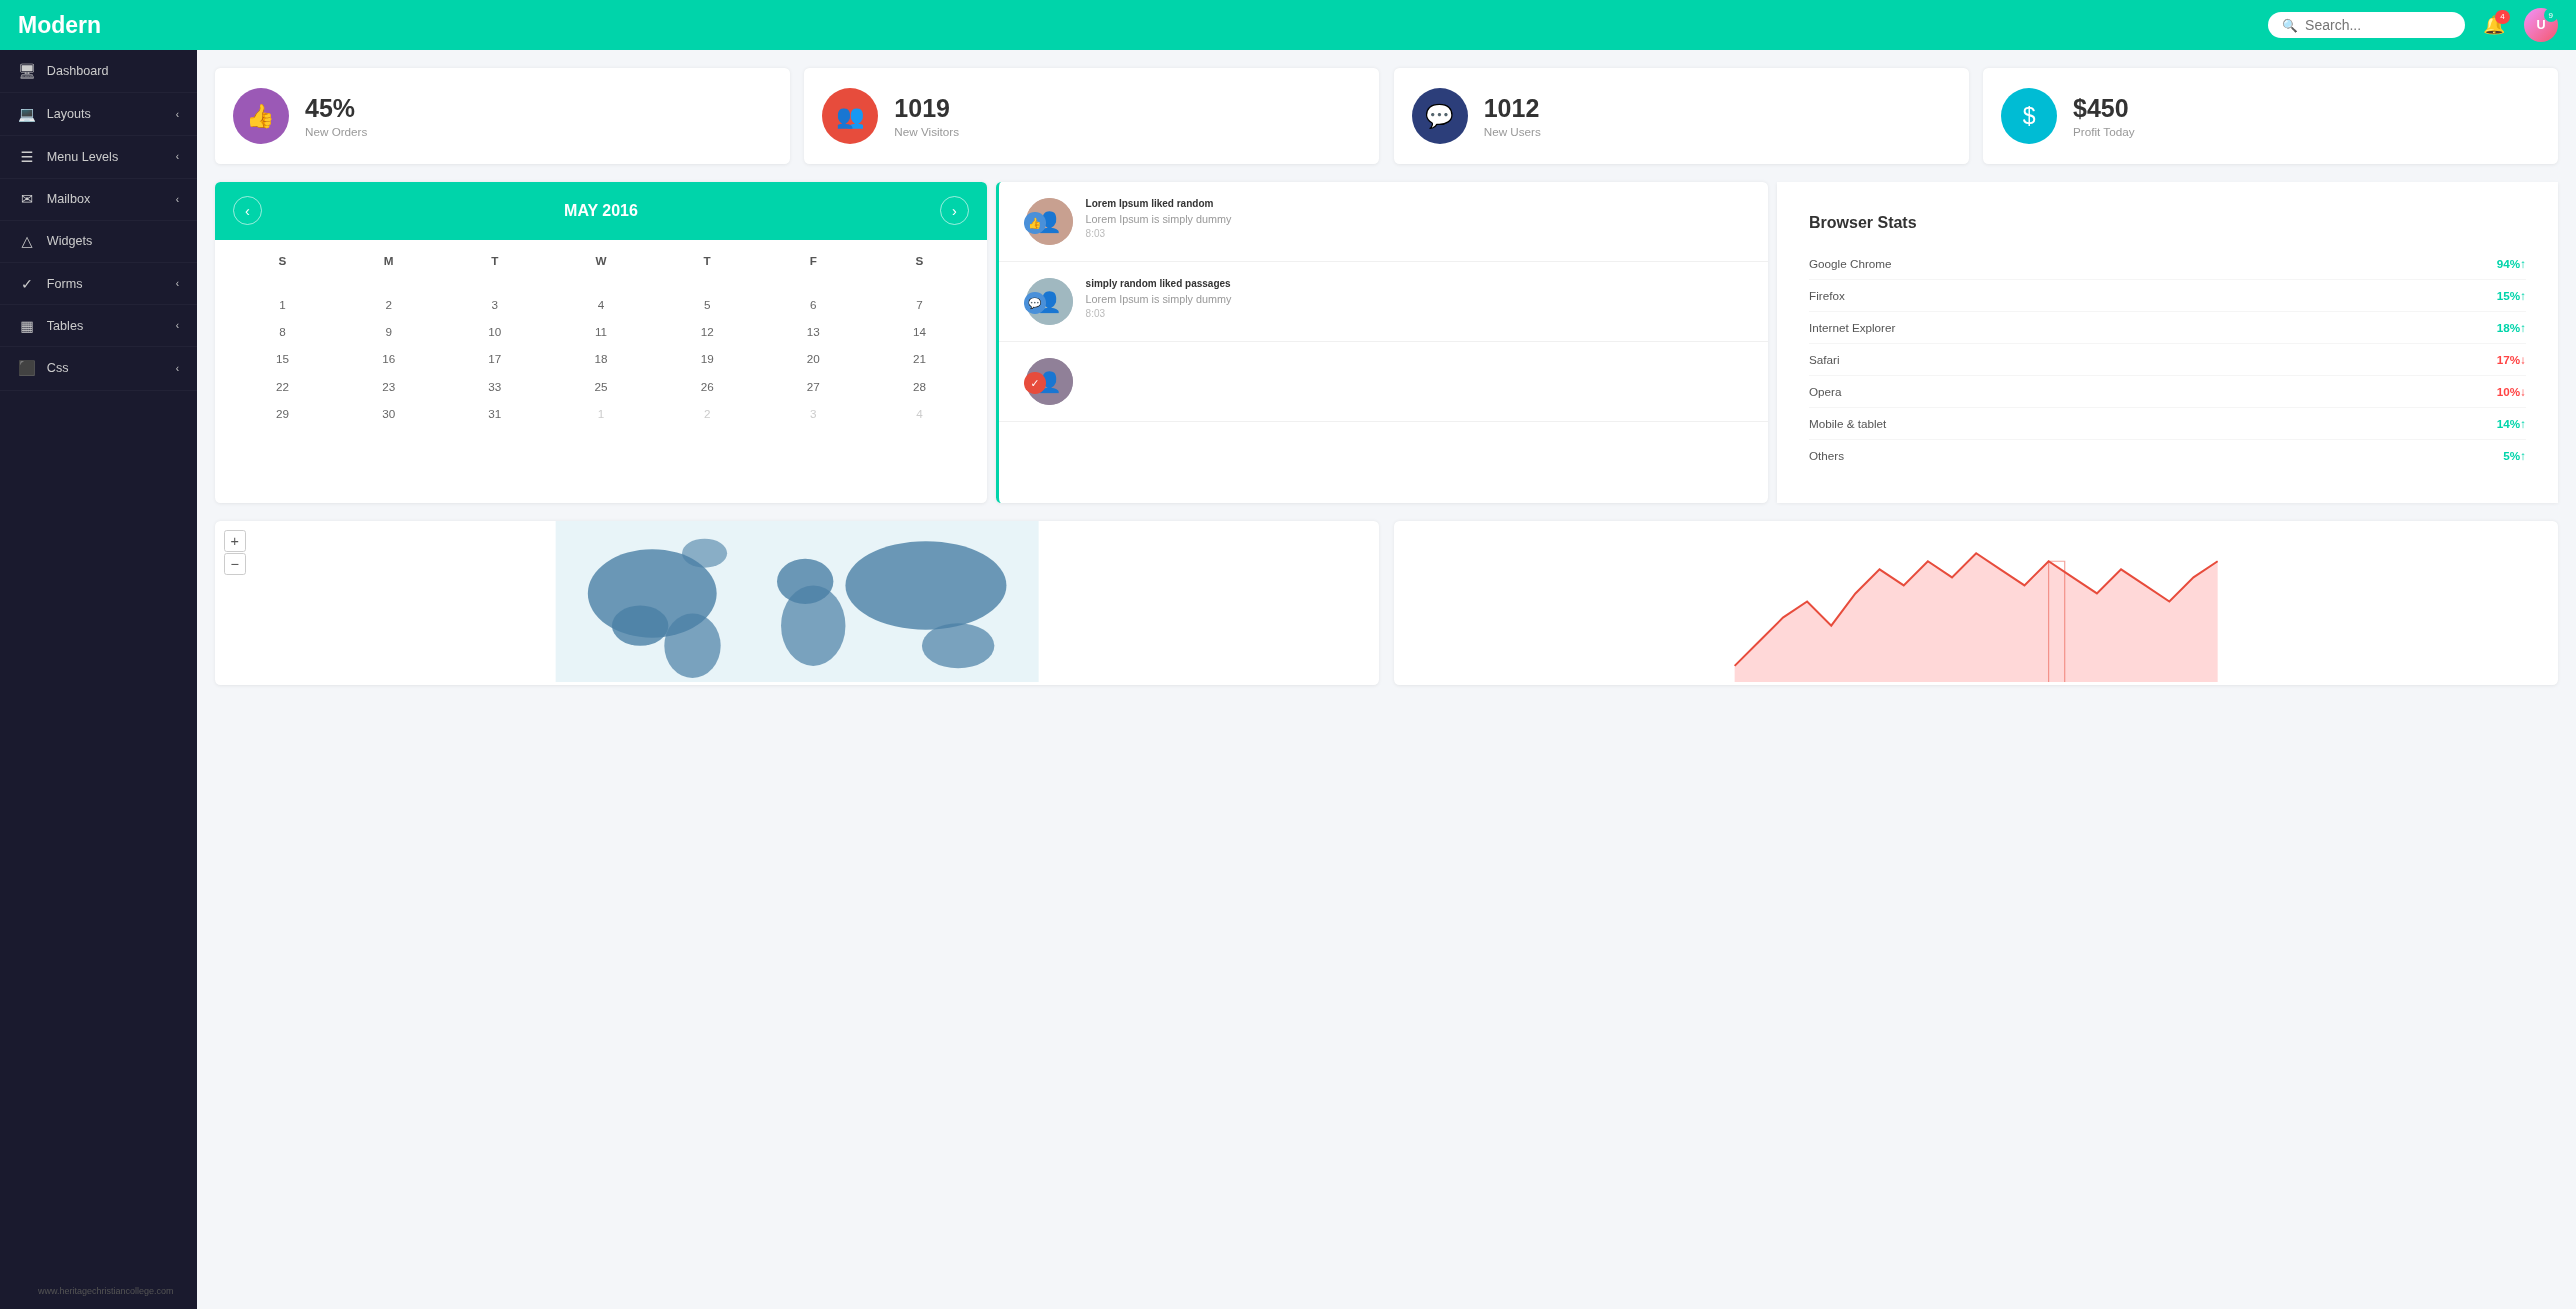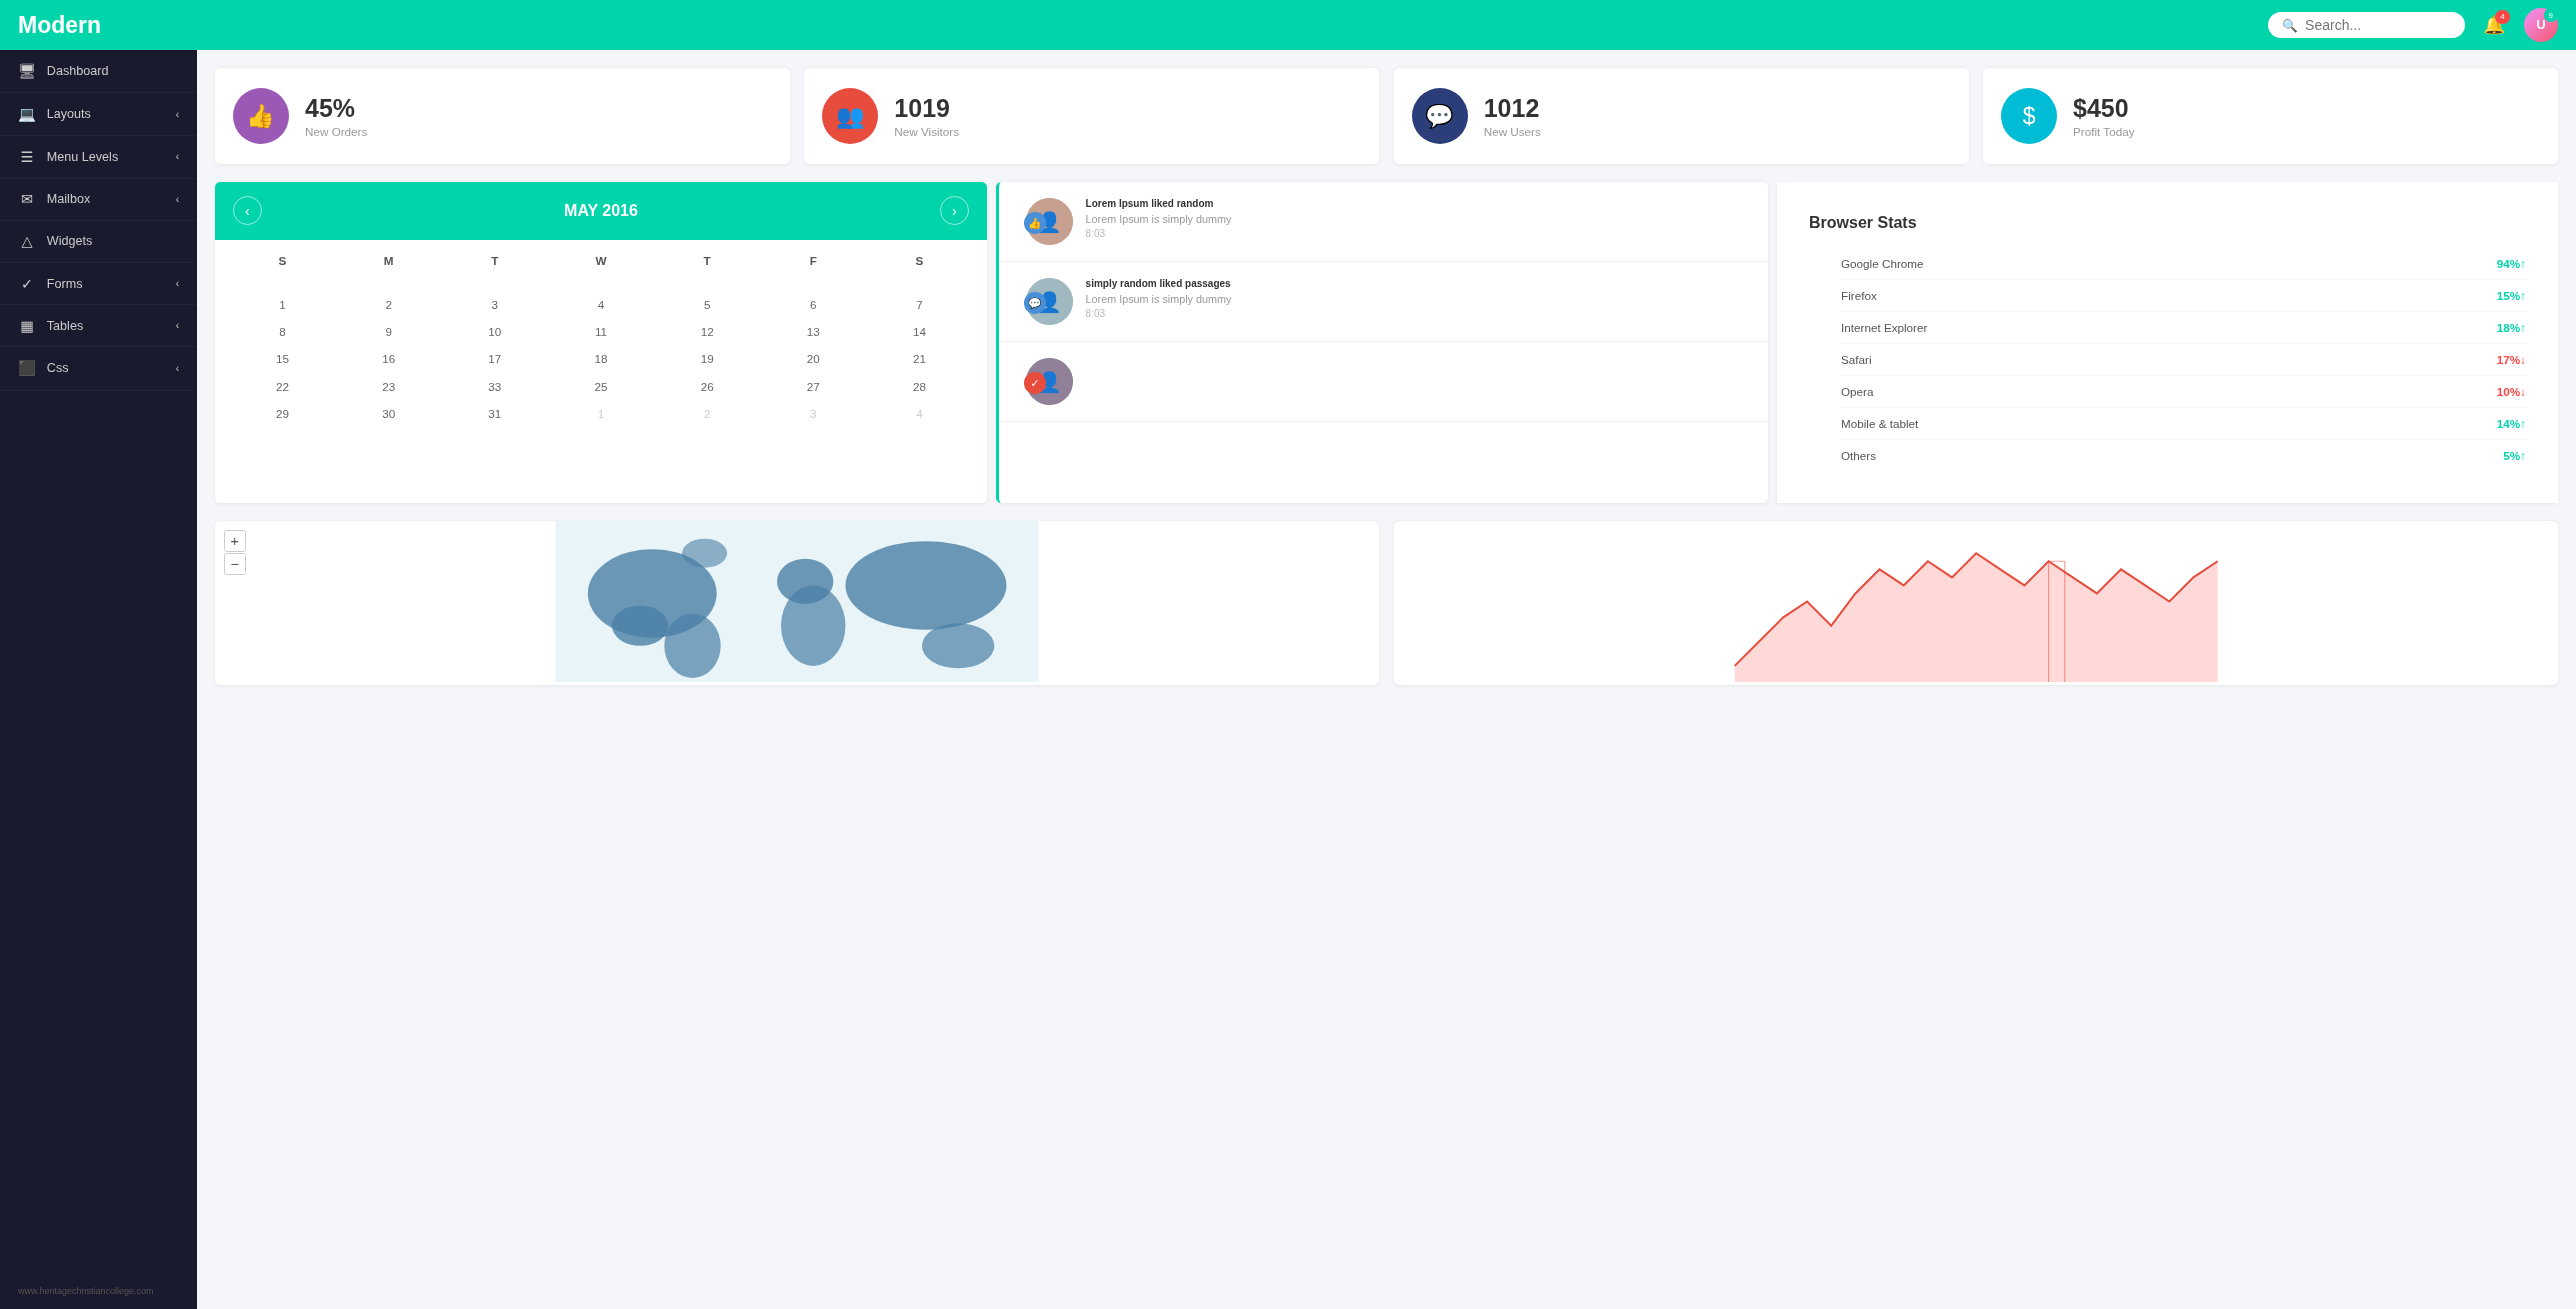--- a/index.html
+++ b/index.html
@@ -61,21 +61,21 @@
       flex-direction: column;
       overflow-y: auto;
     }
     .sidebar-item {
       display: flex; align-items: center; padding: 12.6px 18px; cursor: pointer;
       font-size: 12.6px; gap: 10.8px; position: relative;
       border-bottom: 0.9px solid rgba(255,255,255,0.04);
     }
     .sidebar-item .icon { font-size: 14.4px; width: 18px; text-align: center; }
     .sidebar-item .arrow { margin-left: auto; font-size: 10px; }
-    .sidebar-footer { padding: 12.6px 18px; font-size: 9px; color: #555; margin-top: auto; }
+    .sidebar-footer { padding: 12.6px 18px; font-size: 9px; color: #555; margin-top: auto; margin-left: 20px; }
 
     
     .content { flex: 1; overflow-y: auto; padding: 18px; }
 
     
     .stats-row { display: grid; grid-template-columns: repeat(4,1fr); gap: 14.4px; margin-bottom: 18px; }
     .stat-card {
       background: #fff; border-radius: 5.4px; padding: 20px 18px;
       display: flex; align-items: center; gap: 16px;
       box-shadow: 0 0.9px 3.6px rgba(0,0,0,0.07);
@@ -138,21 +138,21 @@
 
     
     .browser-card {
       background: #fff; border-radius: 0;
       box-shadow: 0 0.9px 3.6px rgba(0,0,0,0.07);
       padding: 32px;
     }
     .browser-title { font-size: 16px; font-weight: 600; color: #333; margin-bottom: 16px; }
     .browser-row {
       display: flex; align-items: center; justify-content: space-between;
-      padding: 9px 0; border-bottom: 0.9px solid #f5f5f5; font-size: 11.7px; color: #555; margin-left: 32px;
+      padding: 9px 0; border-bottom: 0.9px solid #f5f5f5; font-size: 11.7px; color: #555;
     }
     .browser-row:last-child { border-bottom: none; }
     .browser-stat { font-size: 11.7px; font-weight: 600; }
     .stat-up { color: #00d4aa; }
     .stat-down { color: #f44; }
 
     
     .bottom-row { display: grid; grid-template-columns: 1fr 1fr; gap: 14.4px; }
     .map-card, .chart-card {
       background: #fff; border-radius: 5.4px; min-height: 161px;

